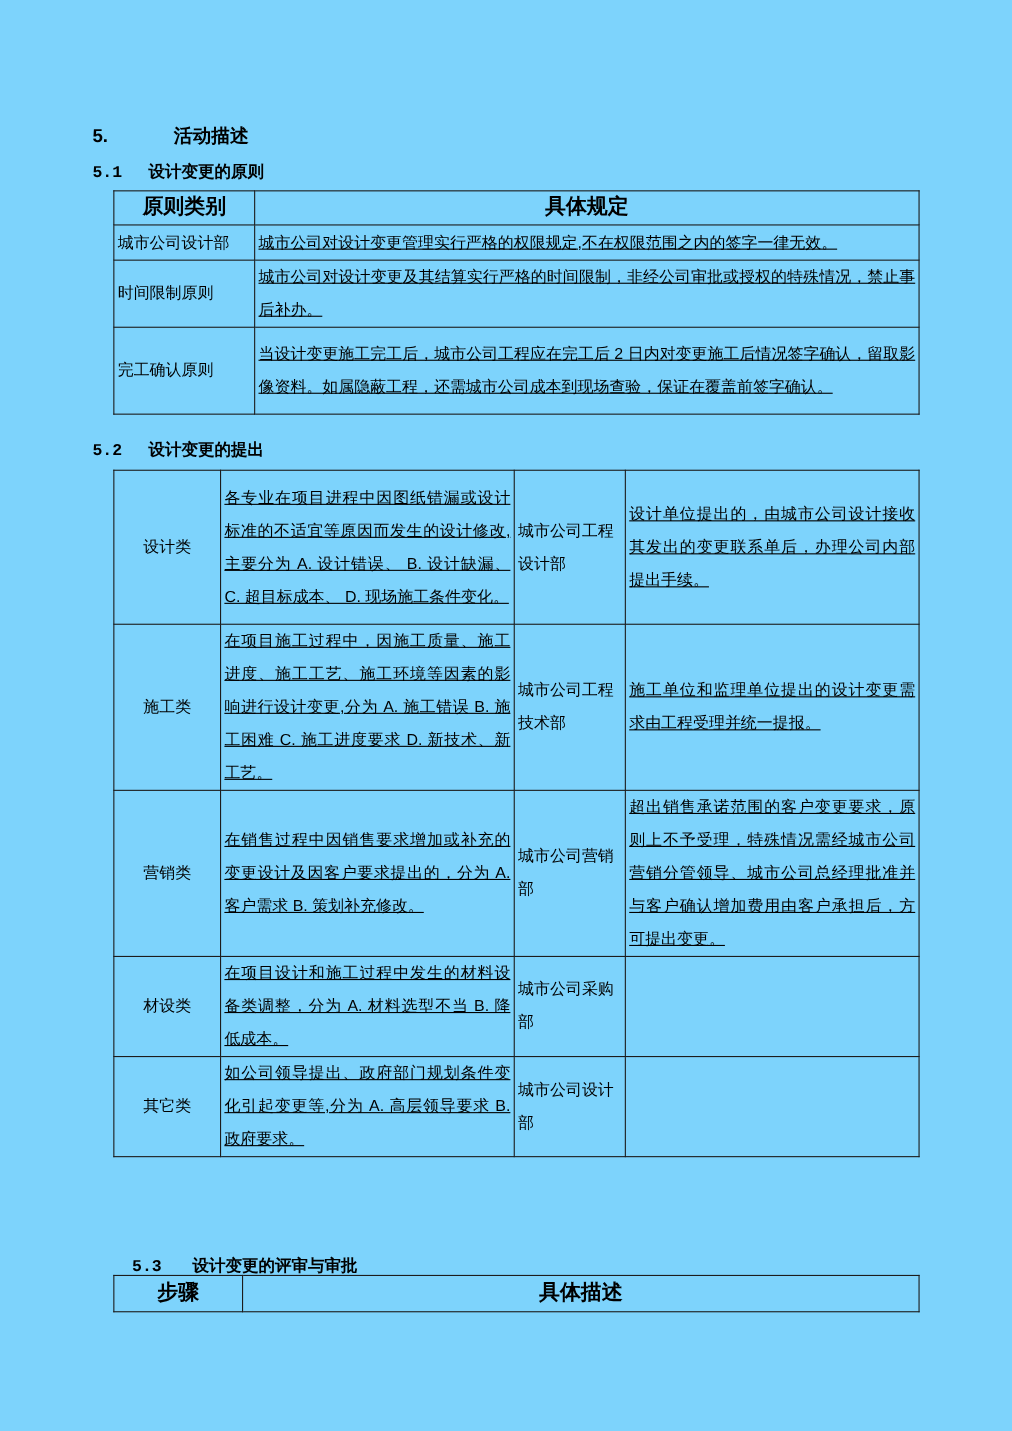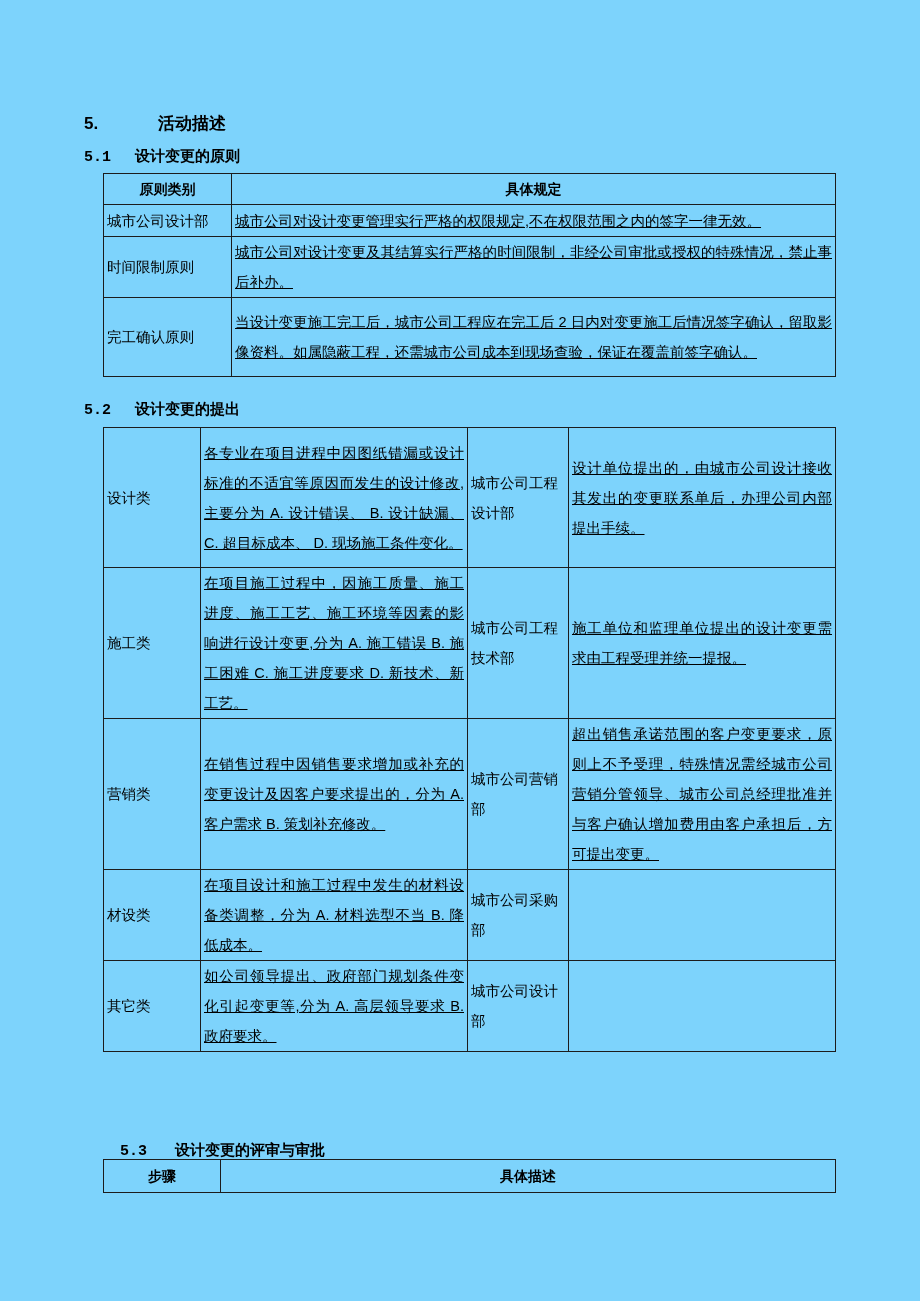--- a/index.html
+++ b/index.html
@@ -15,23 +15,23 @@
   .n51{width:51px;}
   .n55{width:55px;}
   table.tbl{
     position:absolute;left:103px;border-collapse:collapse;table-layout:fixed;
     width:732px;
   }
   .tbl td,.tbl th{
     border:1px solid #1c1c1c;font-size:14.5px;line-height:30px;
     padding:0 3px;vertical-align:middle;overflow:hidden;
   }
-  .tbl th{font-weight:bold;text-align:center;font-size:14px;}
+  .tbl th{font-weight:bold;text-align:center;font-size:19px;font-family:Liberation Mono, monospace;}
   .lbl{text-align:left;}
-  .cat{text-align:left;}
+  .cat{text-align:center;}
   .just{text-align:justify;text-decoration:underline;}
   .v-top{vertical-align:top;}
   
   .ht27{height:27px}.ht31{height:31px}.ht32{height:32px}.ht33{height:33px}
   .ht57{height:57px}.ht61{height:61px}.ht79{height:79px}.ht82{height:82px}
   .ht84{height:84px}.ht140{height:140px}.ht142{height:142px}
   .footer-title{font-weight:bold;line-height:32px;padding-top:2px;}
   .footer-text{line-height:32px;}
 </style>
 </head>

